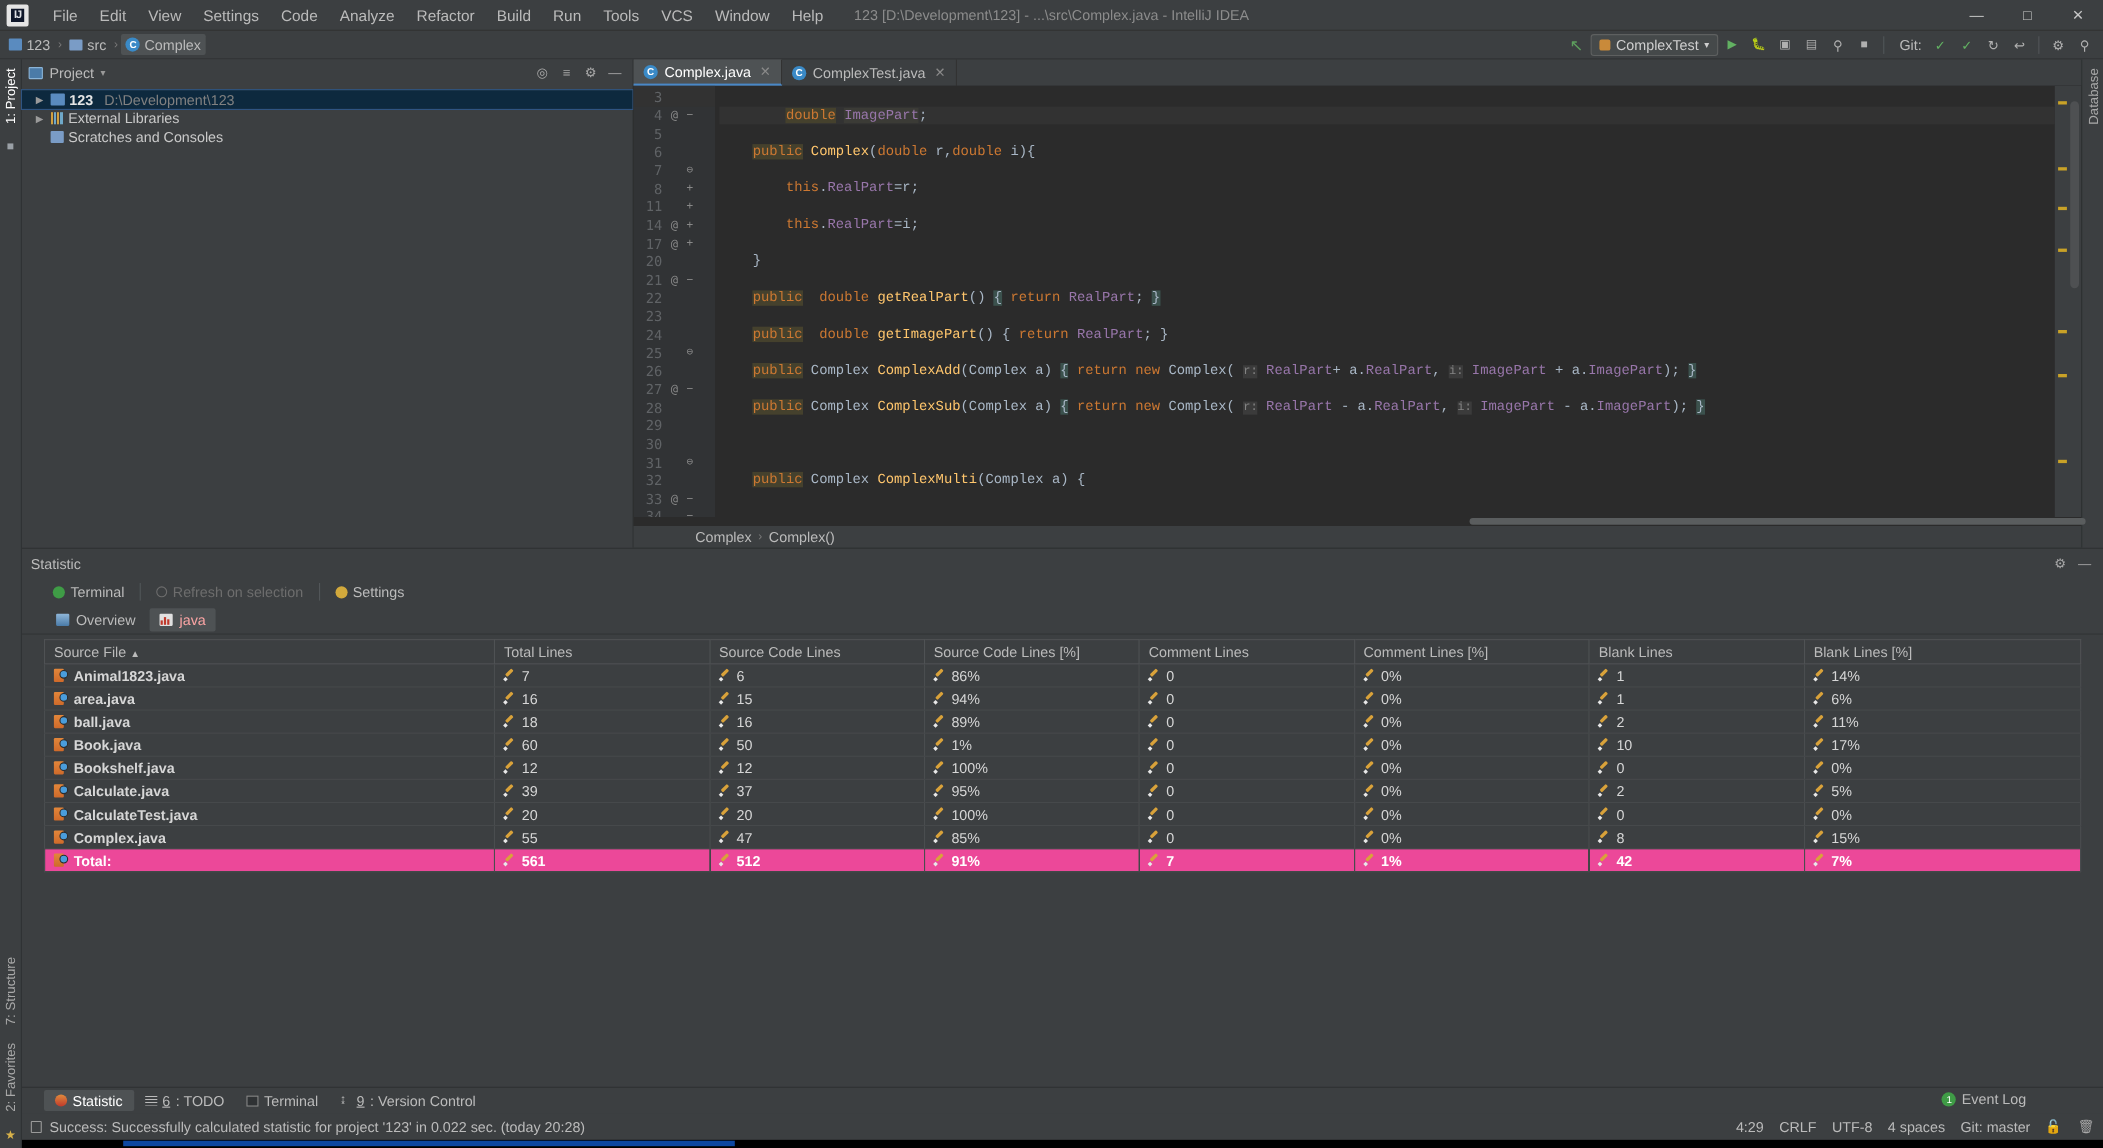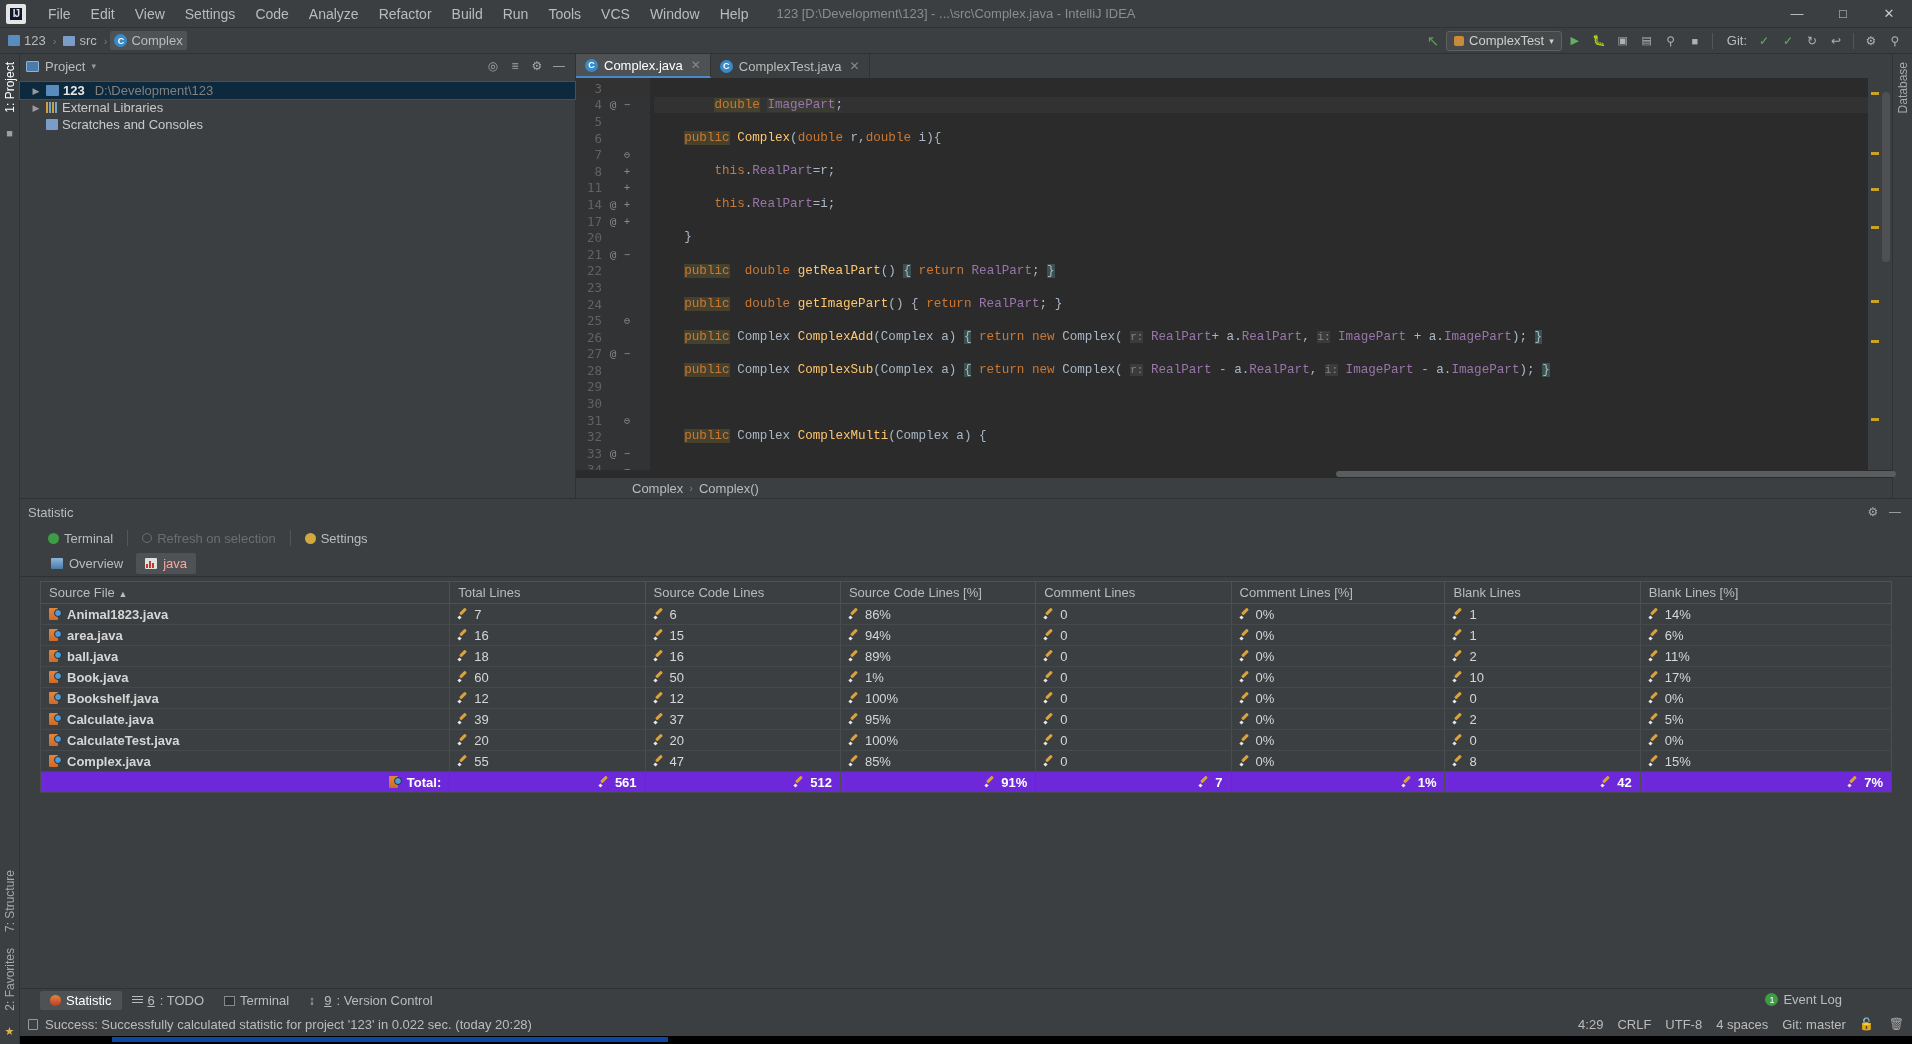--- a/index.html
+++ b/index.html
@@ -162,21 +162,21 @@
   table.stat th {
     background: #3c3f41; color: #bbbbbb; font-weight: normal; text-align: left;
     height: 22px; padding: 0 8px; border: 1px solid #4f5254; border-top: 1px solid #4f5254;
     font-size: 13px;
   }
   table.stat td {
     height: 21px; padding: 0 8px; border-left: 1px solid #4a4d4f; border-right: 1px solid #4a4d4f;
     border-bottom: 1px solid #46494b; color: #d6d6d6; font-size: 13px; white-space: nowrap;
     overflow: hidden;
   }
-  table.stat tr.total td { background: #6d28d9; color: #ffffff; font-weight: bold; text-align: right; }
+  table.stat tr.total td { background: #ec4899; color: #ffffff; font-weight: bold; }
   .pencil { display: inline-block; width: 11px; height: 11px; margin-right: 5px; vertical-align: -1px;
     position: relative; }
   .pencil::before { content:""; position:absolute; left:1px; top:1px; width: 8px; height: 3px;
     background: #d9a23a; transform: rotate(-45deg); border-radius:1px;}
   .pencil::after { content:""; position:absolute; left:0px; top:7px; width: 3px; height: 3px;
     background: #e8e8e8; transform: rotate(-45deg); }
   .javaic { display:inline-block; width: 12px; height: 13px; margin-right: 6px; vertical-align: -2px;
     position: relative; }
   .javaic::before { content:""; position:absolute; left:0; top:0; width:9px; height:12px;
     background: linear-gradient(#e2863a,#cf6a2a); border-radius: 1px;}

